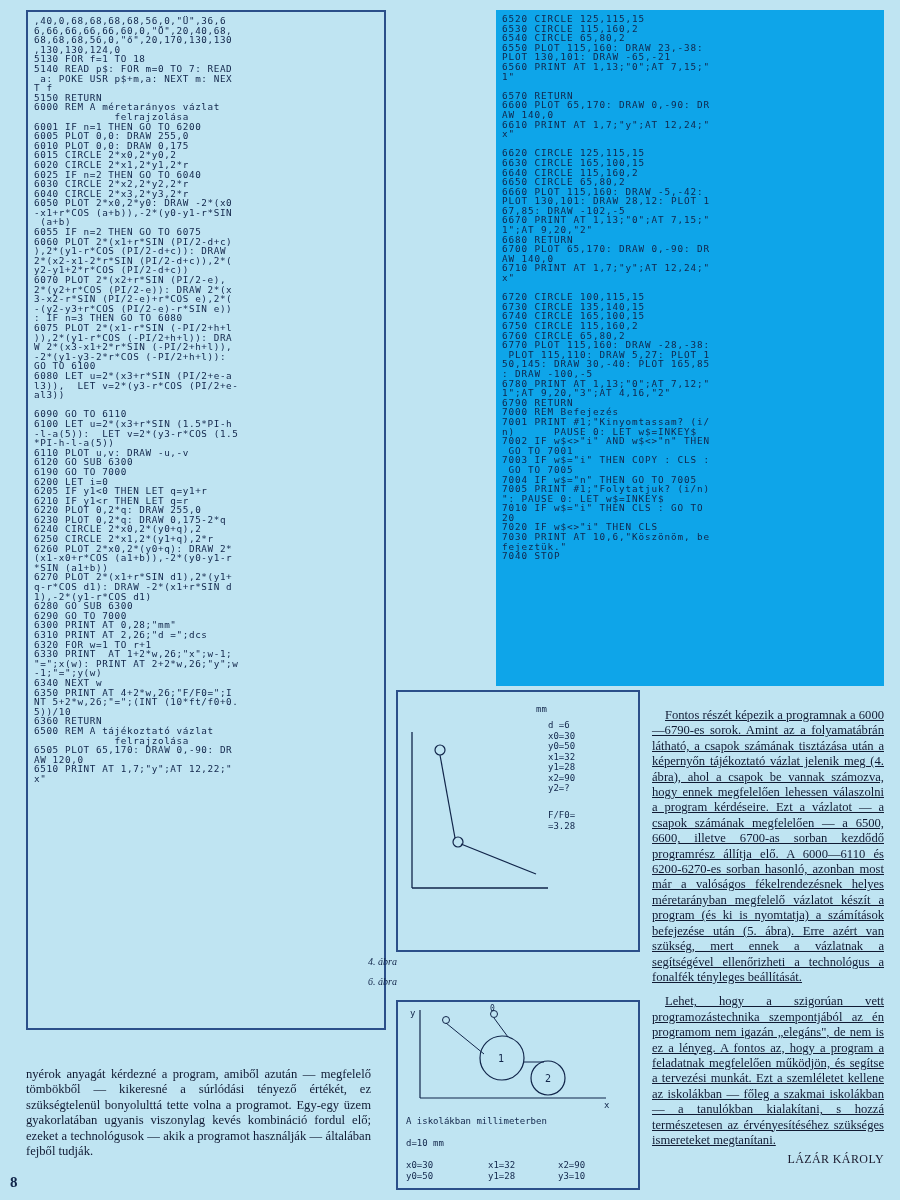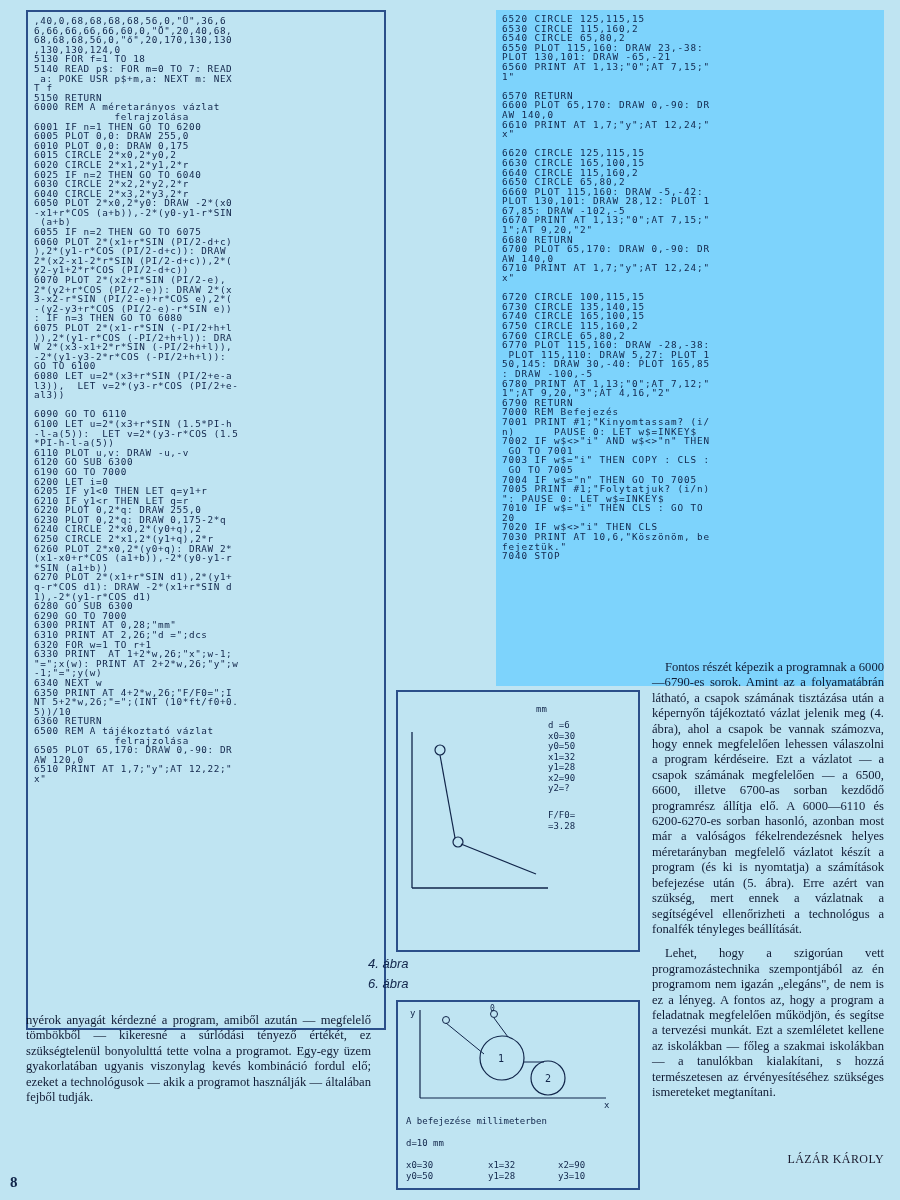--- a/index.html
+++ b/index.html
@@ -25,40 +25,40 @@
   }
   .code-left{
     left:26px;top:10px;width:360px;height:1020px;
     border:2px solid #2b4f8a;
     background:#bfe4f2;
     padding:4px 4px 4px 6px;
     box-sizing:border-box;
   }
   .code-right{
     left:496px;top:10px;width:388px;height:676px;
-    background:#7dd3fc;
+    background:#0ea5e9;
     padding:4px 4px 4px 6px;
     box-sizing:border-box;
   }
   .code-right .lst{letter-spacing:0.9px;}
 
   
   .fig{
     position:absolute;
     border:2px solid #2b4f8a;
     background:#bfe4f2;
     box-sizing:border-box;
   }
   .fig4{left:396px;top:690px;width:244px;height:262px;}
   .fig5{left:396px;top:1000px;width:244px;height:190px;}
   .fig-caption{
     position:absolute;
-    font-family:Liberation Sans, sans-serif;
+    font-family:Liberation Serif, serif;
     font-style:italic;
-    font-size:13px;
+    font-size:10px;
     color:#11254a;
   }
   .cap4{left:368px;top:956px;}
   .cap5{left:368px;top:976px;}
 
   .figtxt{
     position:absolute;
     font-family:"DejaVu Sans Mono", monospace;
     font-size:9px;
     line-height:10.5px;
@@ -68,22 +68,22 @@
 
   
   .bodytext{
     position:absolute;
     font-family:"Liberation Serif", serif;
     font-size:12.6px;
     line-height:15.4px;
     text-align:justify;
     color:#101a33;
   }
-  .bt-left{left:26px;top:1013px;width:345px;}
-  .bt-right{left:652px;top:660px;width:232px;}
+  .bt-left{left:26px;top:1067px;width:345px;}
+  .bt-right{left:652px;top:708px;width:232px;text-decoration:underline;}
   .bt-right p{margin:0 0 9px 0;text-indent:13px;}
   .bt-left p{margin:0;text-indent:0;}
   .sign{
     position:absolute;
     left:652px;top:1152px;width:232px;
     text-align:right;
     font-family:"Liberation Serif", serif;
     font-size:12px;
     letter-spacing:0.4px;
   }
@@ -270,21 +270,21 @@
       <circle cx="48" cy="18" r="3.5" fill="none" stroke="#11254a" stroke-width="1"></circle>
       <circle cx="104" cy="56" r="22" fill="none" stroke="#11254a" stroke-width="1.2"></circle>
       <circle cx="150" cy="76" r="17" fill="none" stroke="#11254a" stroke-width="1.2"></circle>
       <text x="100" y="60" font-family="DejaVu Sans Mono, monospace" font-size="10" fill="#11254a">1</text>
       <text x="147" y="80" font-family="DejaVu Sans Mono, monospace" font-size="10" fill="#11254a">2</text>
       <text x="92" y="9" font-family="DejaVu Sans Mono, monospace" font-size="8" fill="#11254a">0</text>
       <line x1="48" y1="21" x2="86" y2="52" stroke="#11254a" stroke-width="1"></line>
       <line x1="96" y1="16" x2="110" y2="35" stroke="#11254a" stroke-width="1"></line>
       <line x1="126" y1="60" x2="146" y2="60" stroke="#11254a" stroke-width="1"></line>
     </svg>
-    <div class="figtxt" style="left:8px;top:114px;">A befejezése millimeterben</div>
+    <div class="figtxt" style="left:8px;top:114px;">A iskolákban millimeterben</div>
     <div class="figtxt" style="left:8px;top:136px;">d=10 mm</div>
     <div class="figtxt" style="left:8px;top:158px;">x0=30
 y0=50</div>
     <div class="figtxt" style="left:90px;top:158px;">x1=32
 y1=28</div>
     <div class="figtxt" style="left:160px;top:158px;">x2=90
 y3=10</div>
   </div>
   <div class="fig-caption cap5">6. ábra</div>
 

